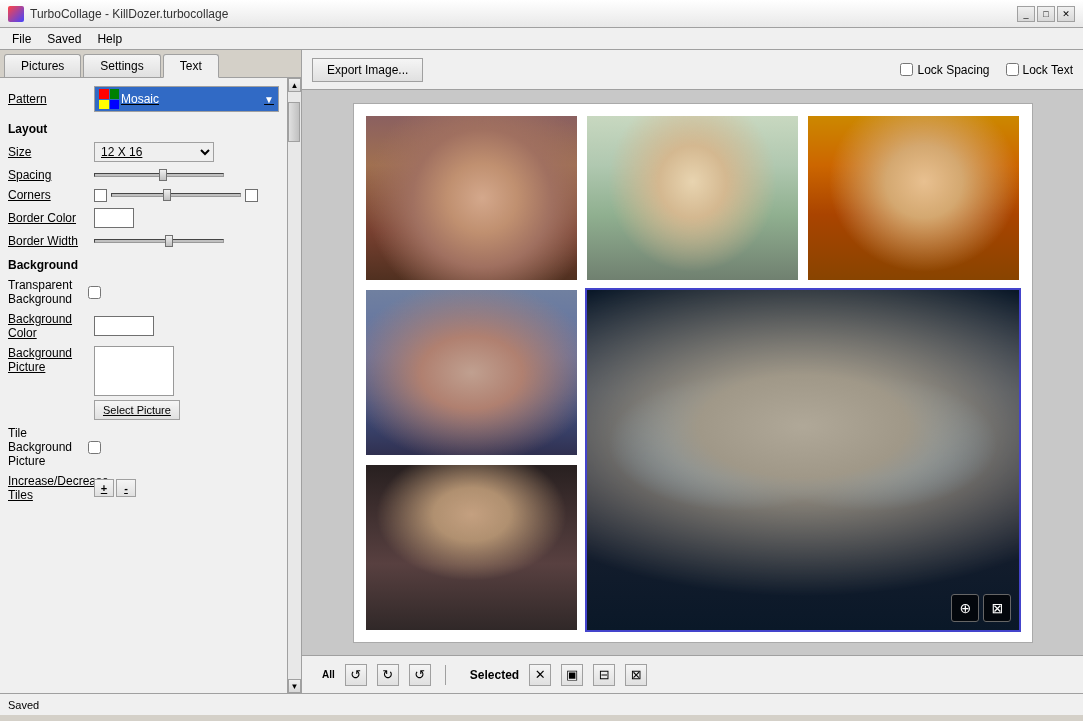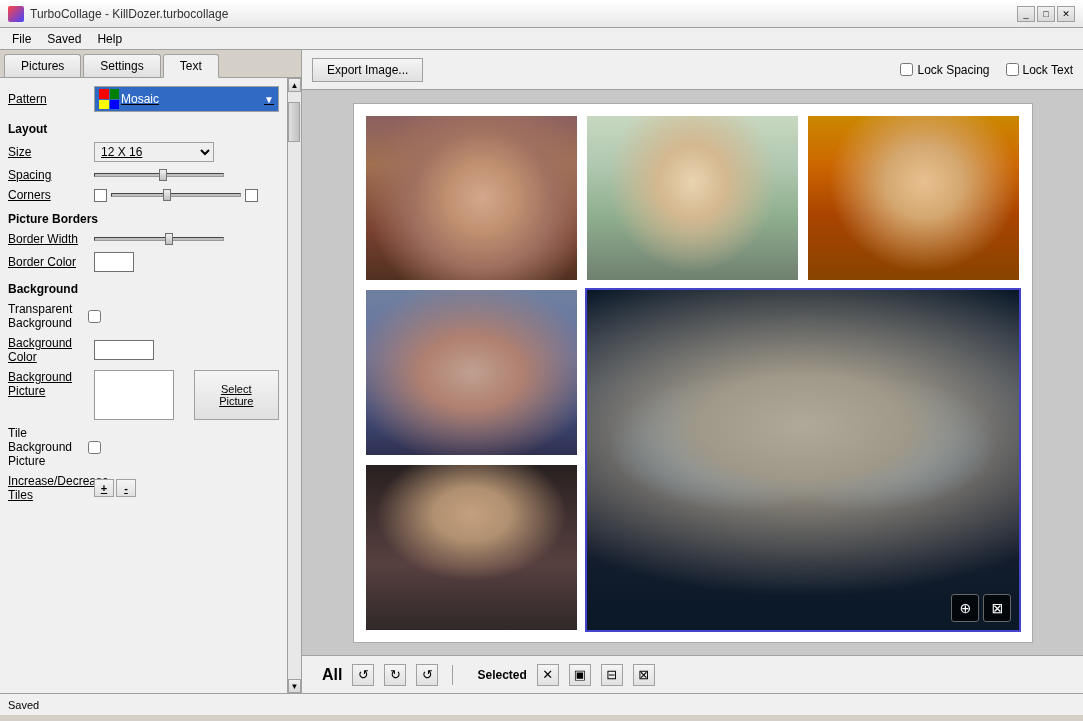--- a/index.html
+++ b/index.html
@@ -336,21 +336,21 @@
 
     .bottom-bar {
       background: #f0f0f0;
       border-top: 1px solid #a0a0a0;
       height: 38px;
       display: flex;
       align-items: center;
       padding: 0 20px;
       gap: 10px;
     }
-    .bottom-all-label { font-size: 16px; font-weight: bold; }
+    .bottom-all-label { font-size: 10px; font-weight: bold; }
     .bottom-btn {
       width: 22px;
       height: 22px;
       background: linear-gradient(to bottom, #f5f5f5, #e0e0e0);
       border: 1px solid #a0a0a0;
       cursor: pointer;
       display: flex;
       align-items: center;
       justify-content: center;
       font-size: 13px;
@@ -472,49 +472,48 @@
           <span class="form-label">Corners</span>
           <div class="corner-box">
             <div class="corner-checkbox"></div>
             <div class="slider-track">
               <div class="slider-thumb" style="left:40%;"></div>
             </div>
             <div class="corner-checkbox"></div>
           </div>
         </div>
 
-        <div class="section-title">Picture Borders</div>
+
+        <div class="form-row">
+          <span class="form-label">Border Color</span>
+          <div class="color-swatch"></div>
+        </div>
 
         <div class="form-row">
           <span class="form-label">Border Width</span>
           <div class="slider-track">
             <div class="slider-thumb" style="left:55%;"></div>
           </div>
         </div>
 
-        <div class="form-row">
-          <span class="form-label">Border Color</span>
-          <div class="color-swatch"></div>
-        </div>
-
         <div class="section-title">Background</div>
 
         <div class="checkbox-row">
           <span class="form-label">Transparent Background</span>
           <input type="checkbox" style="">
         </div>
 
         <div class="form-row">
           <span class="form-label">Background Color</span>
           <div class="color-swatch-wide"></div>
         </div>
 
         <div class="form-row" style="align-items:flex-start;">
           <span class="form-label">Background Picture</span>
-          <div style="display:flex;flex-direction:row;gap:20px;">
+          <div style="display:flex;flex-direction:column;gap:4px;">
             <div class="bg-picture-box"></div>
             <button class="select-picture-btn">Select Picture</button>
           </div>
         </div>
 
         <div class="checkbox-row">
           <span class="form-label">Tile Background Picture</span>
           <input type="checkbox" style="">
         </div>
 

